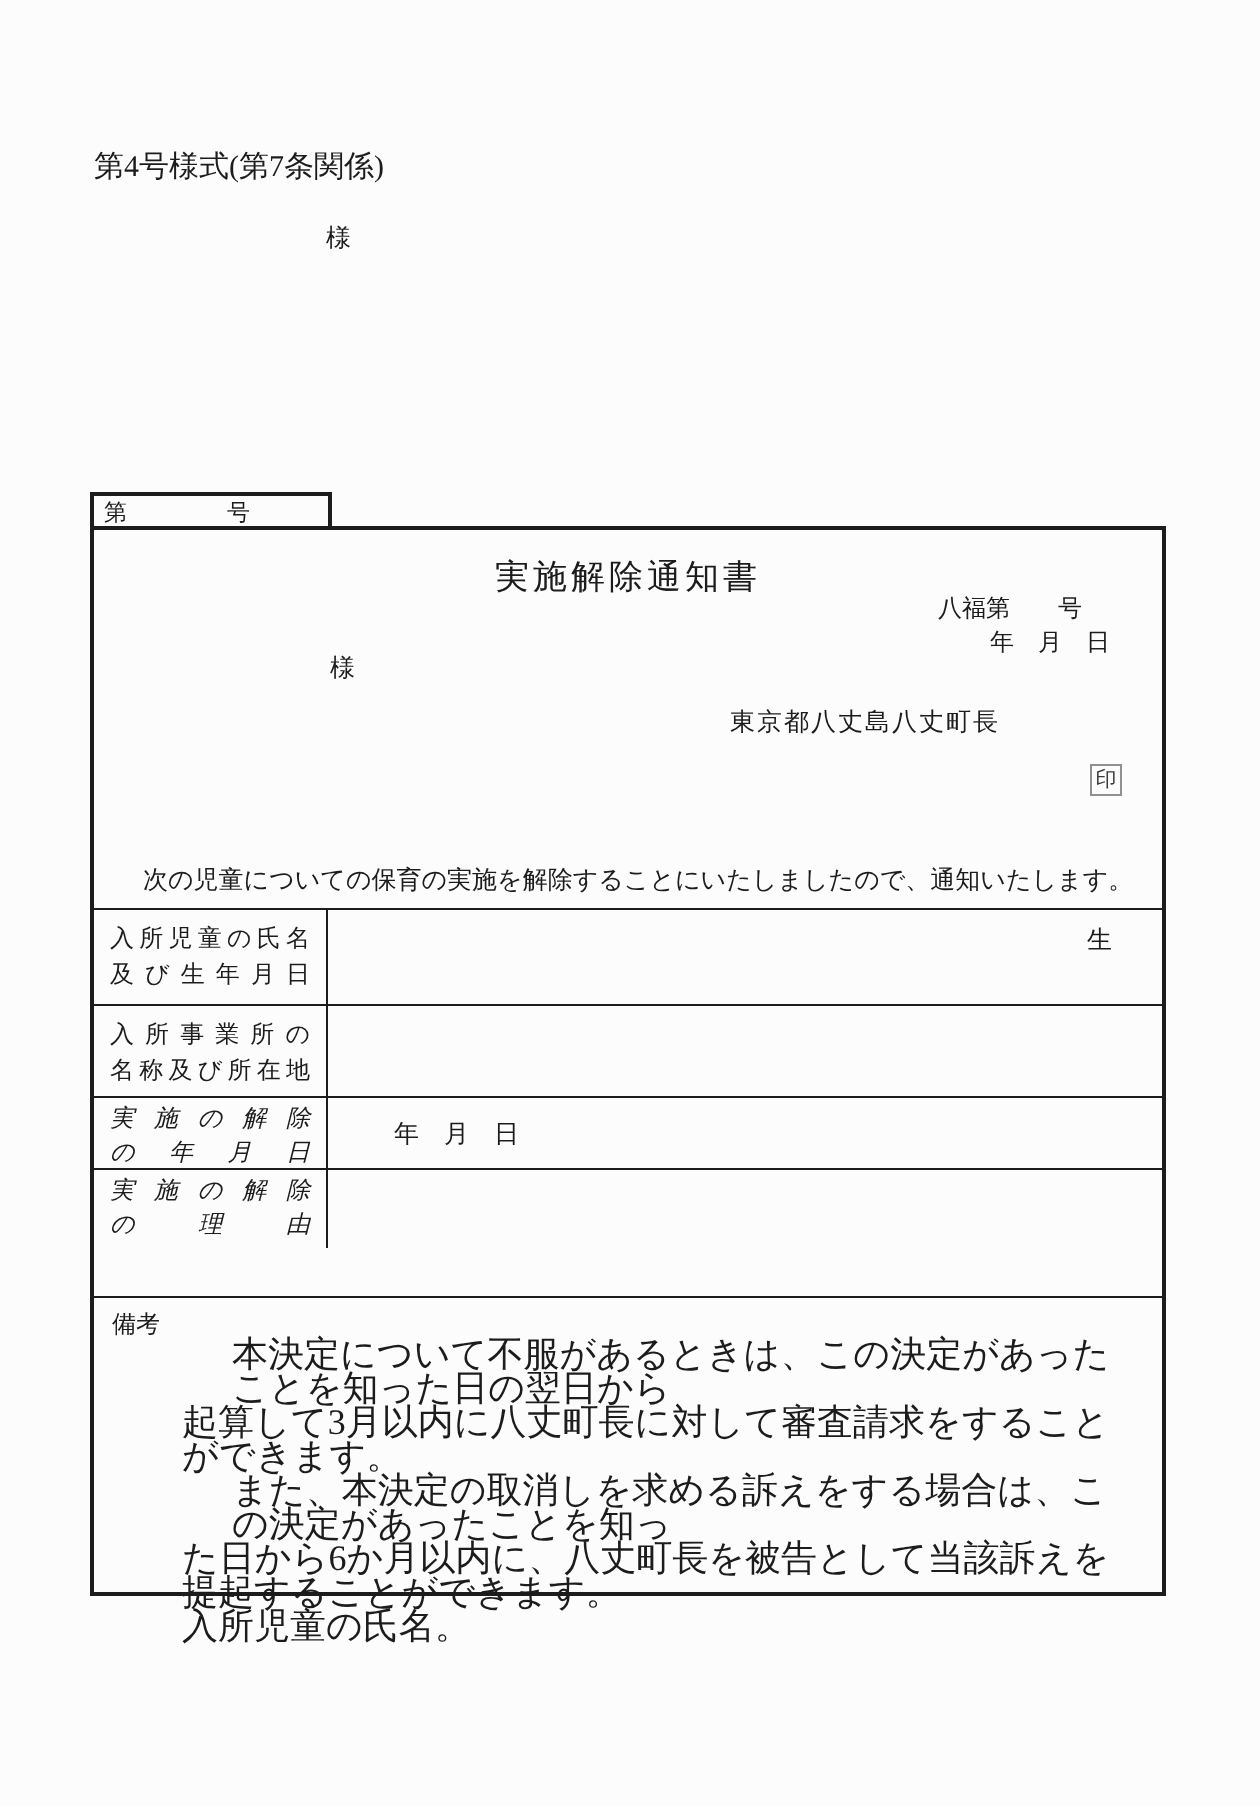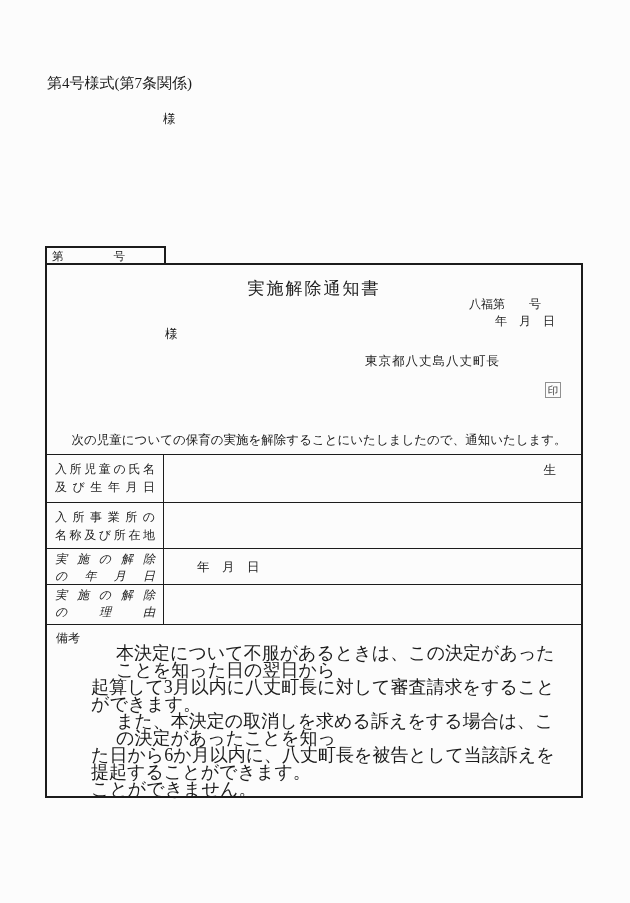--- a/index.html
+++ b/index.html
@@ -59,21 +59,21 @@
     font-size: 12px; line-height: 18px; padding: 5px 8px 0 8px;
   }
   .r2 .label-cell, .r3 .label-cell { line-height: 17px; padding-top: 2px; font-style: italic; }
   .jline { text-align: justify; text-align-last: justify; }
   .value-cell { flex: 1; position: relative; font-size: 12.5px; }
   .v-birth { position: absolute; top: 7px; right: 25px; }
   .v-nursery { position: absolute; top: 9px; left: 20px; }
   .v-date { position: absolute; top: 10px; left: 33px; }
 
   
-  .remarks { border-top: 1px solid #1c1c1c; height: 172px; position: relative; }
+  .remarks { border-top: 1px solid #1c1c1c; height: 172px; position: relative; margin-top: 24px; }
   .remarks-heading { position: absolute; top: 5px; left: 9px; font-size: 12px; }
   .remarks-lines { position: absolute; top: 20px; left: 44px; width: 478px;
                    font-size: 18px; line-height: 17px; }
   .rline.indent { padding-left: 25px; }
 </style>
 </head>
 <body>
 
 <div class="abs form-number">第4号様式(第7条関係)</div>
 <div class="abs addressee-top">様</div>
@@ -130,17 +130,17 @@
     <div class="value-cell"></div>
   </div>
 
   <div class="remarks">
     <div class="remarks-heading">備考</div>
     <div class="remarks-lines">
       <div class="rline indent">本決定について不服があるときは、この決定があったことを知った日の翌日から</div>
       <div class="rline">起算して3月以内に八丈町長に対して審査請求をすることができます。</div>
       <div class="rline indent">また、本決定の取消しを求める訴えをする場合は、この決定があったことを知っ</div>
       <div class="rline">た日から6か月以内に、八丈町長を被告として当該訴えを提起することができます。</div>
-      <div class="rline">ことができません。</div>
+      <div class="rline">入所児童の氏名。</div>
     </div>
   </div>
 
 </div>
 
 </body></html>

